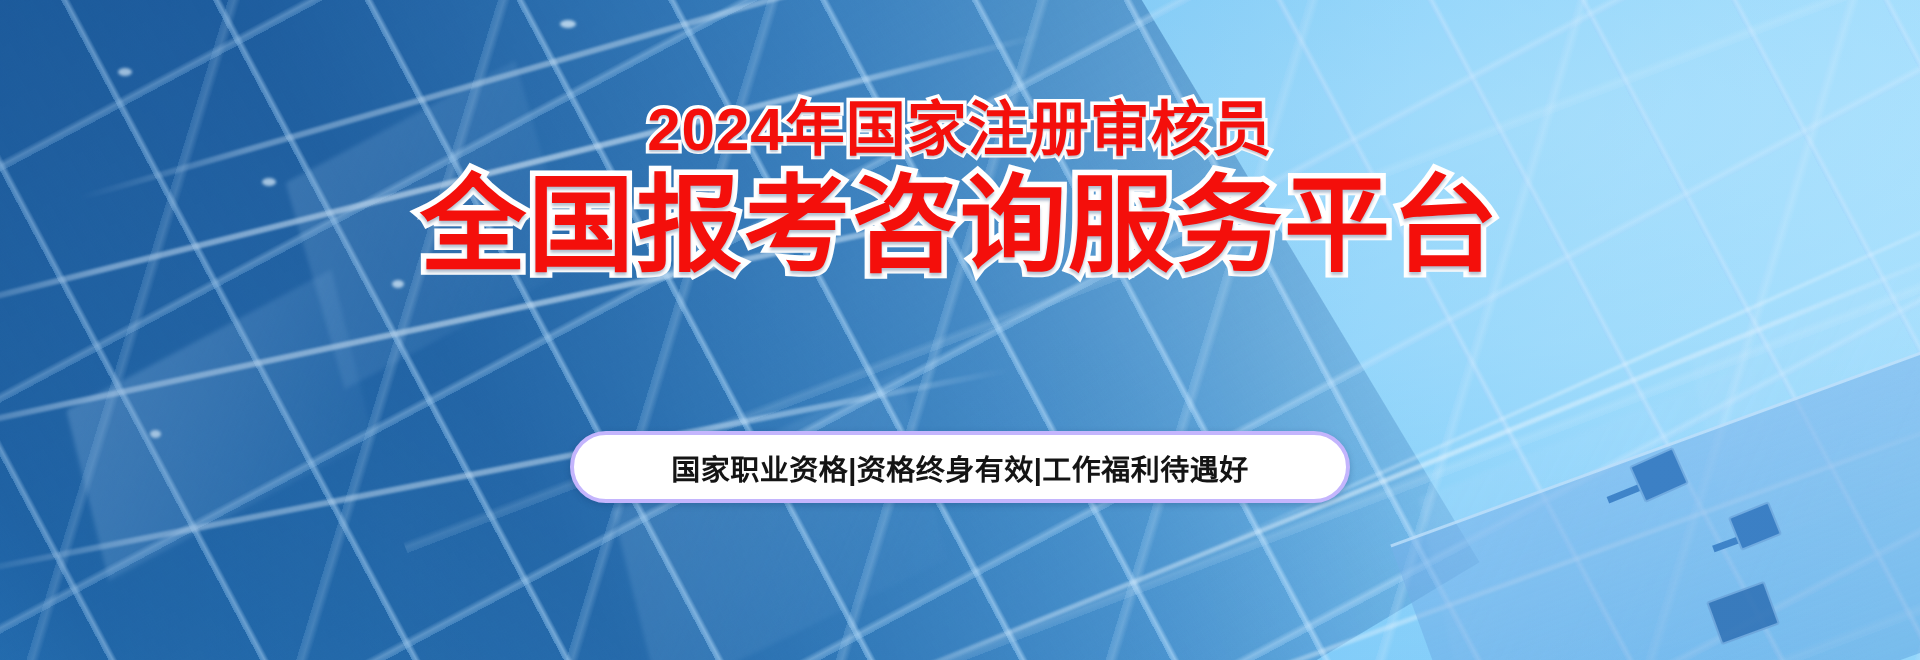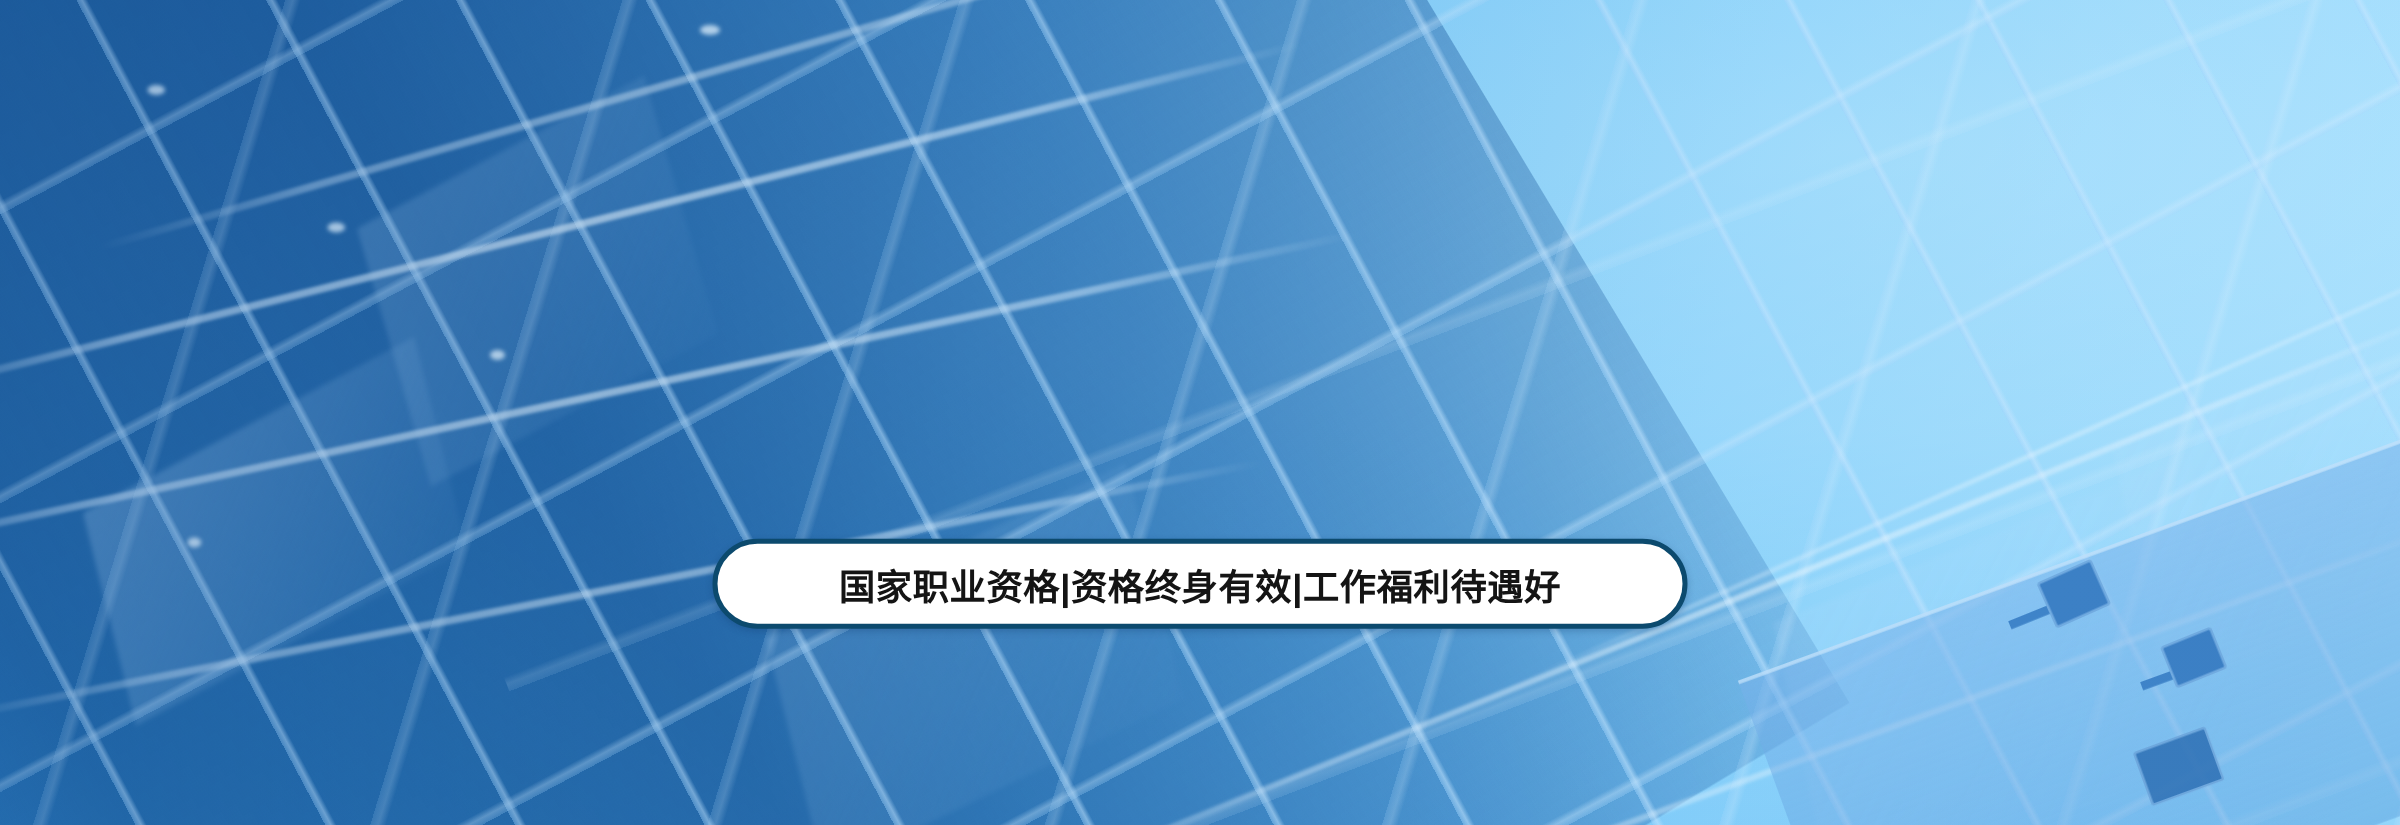--- a/index.html
+++ b/index.html
@@ -240,21 +240,21 @@
     right: 0;
     top: 431px;
     display: flex;
     justify-content: center;
   }
   .badge {
     width: 780px;
     height: 72px;
     box-sizing: border-box;
     background: #ffffff;
-    border: 4px solid #0c4a6e;
+    border: 4px solid #c4b5fd;
     border-radius: 40px;
     display: flex;
     align-items: center;
     justify-content: center;
     box-shadow: 0 2px 6px rgba(10,45,90,.25);
   }
   .badge-text {
     font-size: 29px;
     font-weight: 700;
     color: #141414;
@@ -327,20 +327,24 @@
     <div class="spark sp2"></div>
     <div class="spark sp3"></div>
     <div class="spark sp4"></div>
     <div class="spark sp5"></div>
 
     <div class="bg-tint"></div>
   </div>
 
   <div class="content">
 
+    <div class="headline-block">
+      <div class="title-line1">2024年国家注册审核员</div>
+      <div class="title-line2">全国报考咨询服务平台</div>
+    </div>
 
     <div class="badge-wrap">
       <div class="badge">
         <span class="badge-text">国家职业资格|资格终身有效|工作福利待遇好</span>
       </div>
     </div>
 
 
   </div>
 </div>

